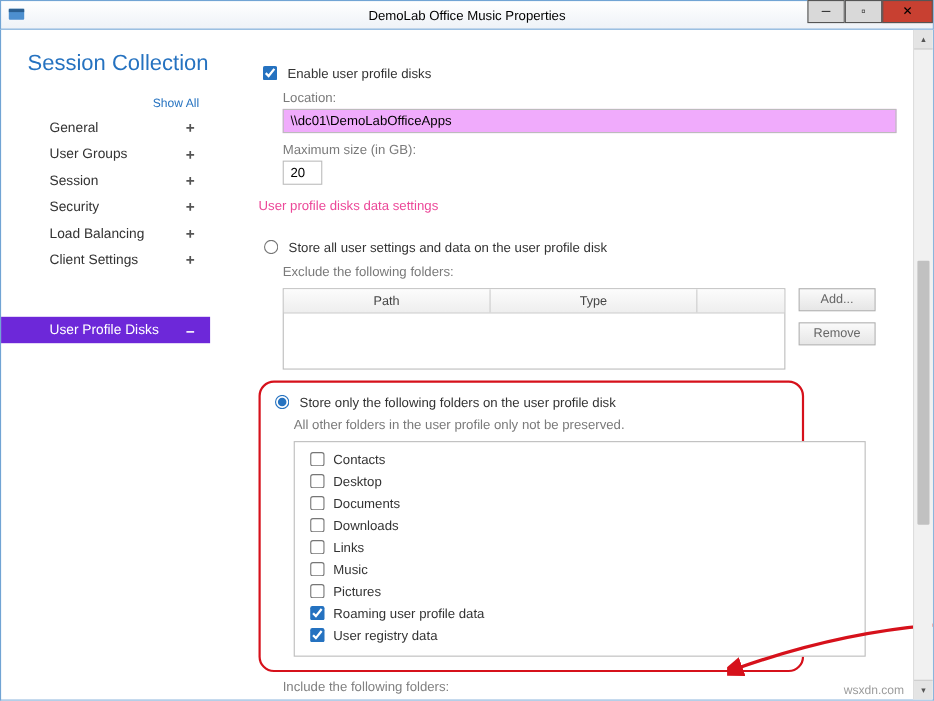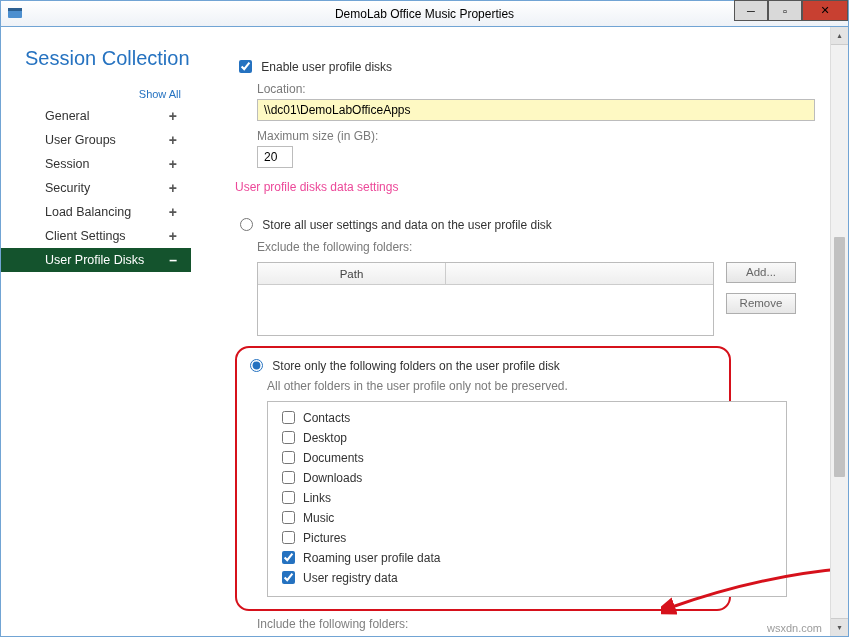--- a/index.html
+++ b/index.html
@@ -17,35 +17,35 @@
 
   
   .body { display:flex; height:calc(637px - 27px); border:1px solid #71a4d4; border-top:none; }
 
   
   .sidebar { width:190px; padding:20px 0 10px 0; }
   .sidebar h1 { font-size:20px; font-weight:300; color:#2572c0; margin:0 0 18px 24px; }
   .show-all { text-align:right; font-size:11px; color:#2572c0; padding-right:10px; margin-bottom:4px; }
   .nav-item { position:relative; font-size:12.5px; color:#333; padding:3px 12px 3px 44px; line-height:18px; cursor:default; }
   .nav-item .plus { position:absolute; right:14px; top:3px; font-weight:bold; color:#555; font-size:14px; }
-  .nav-item.active { background:#14532d; color:#fff; }
+  .nav-item.active { background:#6d28d9; color:#fff;margin-top:40px; }
   .nav-item.active .plus { color:#fff; }
 
   
   .main { flex:1; position:relative; padding:30px 24px 0 44px; font-size:12px; color:#333; overflow:hidden; }
   .scroll-track { position:absolute; right:0; top:0; bottom:0; width:18px; background:#f1f1f1; border-left:1px solid #ddd; }
   .scroll-up, .scroll-dn { height:18px; background:#e4e4e4; display:flex; align-items:center; justify-content:center; font-size:8px; color:#555; }
   .scroll-up { border-bottom:1px solid #ccc; }
   .scroll-dn { position:absolute; bottom:0; width:100%; border-top:1px solid #ccc; }
   .scroll-thumb { position:absolute; left:3px; top:210px; width:11px; height:240px; background:#c1c1c1; border-radius:1px; }
 
   .cb-row { margin-bottom:6px; }
   .cb-row input[type=checkbox] { vertical-align:-2px; margin-right:6px; accent-color:#2572c0; }
   .label-gray { color:#7a7a7a; font-size:12px; }
-  .txt-location { width:558px; height:22px; border:1px solid #bcbcbc; padding:2px 6px; font-size:12px; background:#fef9c3; margin-top:3px; }
+  .txt-location { width:558px; height:22px; border:1px solid #bcbcbc; padding:2px 6px; font-size:12px; background:#f0abfc; margin-top:3px; }
   .txt-small { width:36px; height:22px; border:1px solid #bcbcbc; padding:2px 6px; font-size:12px; background:#fff; margin-top:3px; }
 
   .section-head { font-size:12px; color:#ec4899; margin:12px 0 21px 0; }
   input[type=radio] { accent-color:#2572c0; vertical-align:-2px; margin-right:6px; }
 
   .exclude-table { margin:8px 0 0 22px; display:flex; }
   .tbl-box { width:457px; height:74px; border:1px solid #bcbcbc; background:#fff; }
   .tbl-head { display:flex; height:22px; background:linear-gradient(#fcfcfc,#eee); border-bottom:1px solid #ccc; }
   .tbl-col { flex:0 0 188px; border-right:1px solid #ccc; font-size:11.5px; text-align:center; line-height:22px; color:#444; }
   .tbl-col:last-child { flex:1; border-right:none; }
@@ -115,20 +115,21 @@
     <label>
       <input type="radio" name="storemode" style="">
       <span>Store all user settings and data on the user profile disk</span>
     </label>
 
     <div class="label-gray" style="margin:8px 0 0 22px">Exclude the following folders:</div>
     <div class="exclude-table">
       <div class="tbl-box">
         <div class="tbl-head">
           <div class="tbl-col">Path</div>
+          <div class="tbl-col">Type</div>
           <div class="tbl-col"></div>
         </div>
       </div>
       <div class="tbl-btns">
         <div class="wbtn">Add...</div>
         <div class="wbtn">Remove</div>
       </div>
     </div>
 
     <div class="highlight-box">

